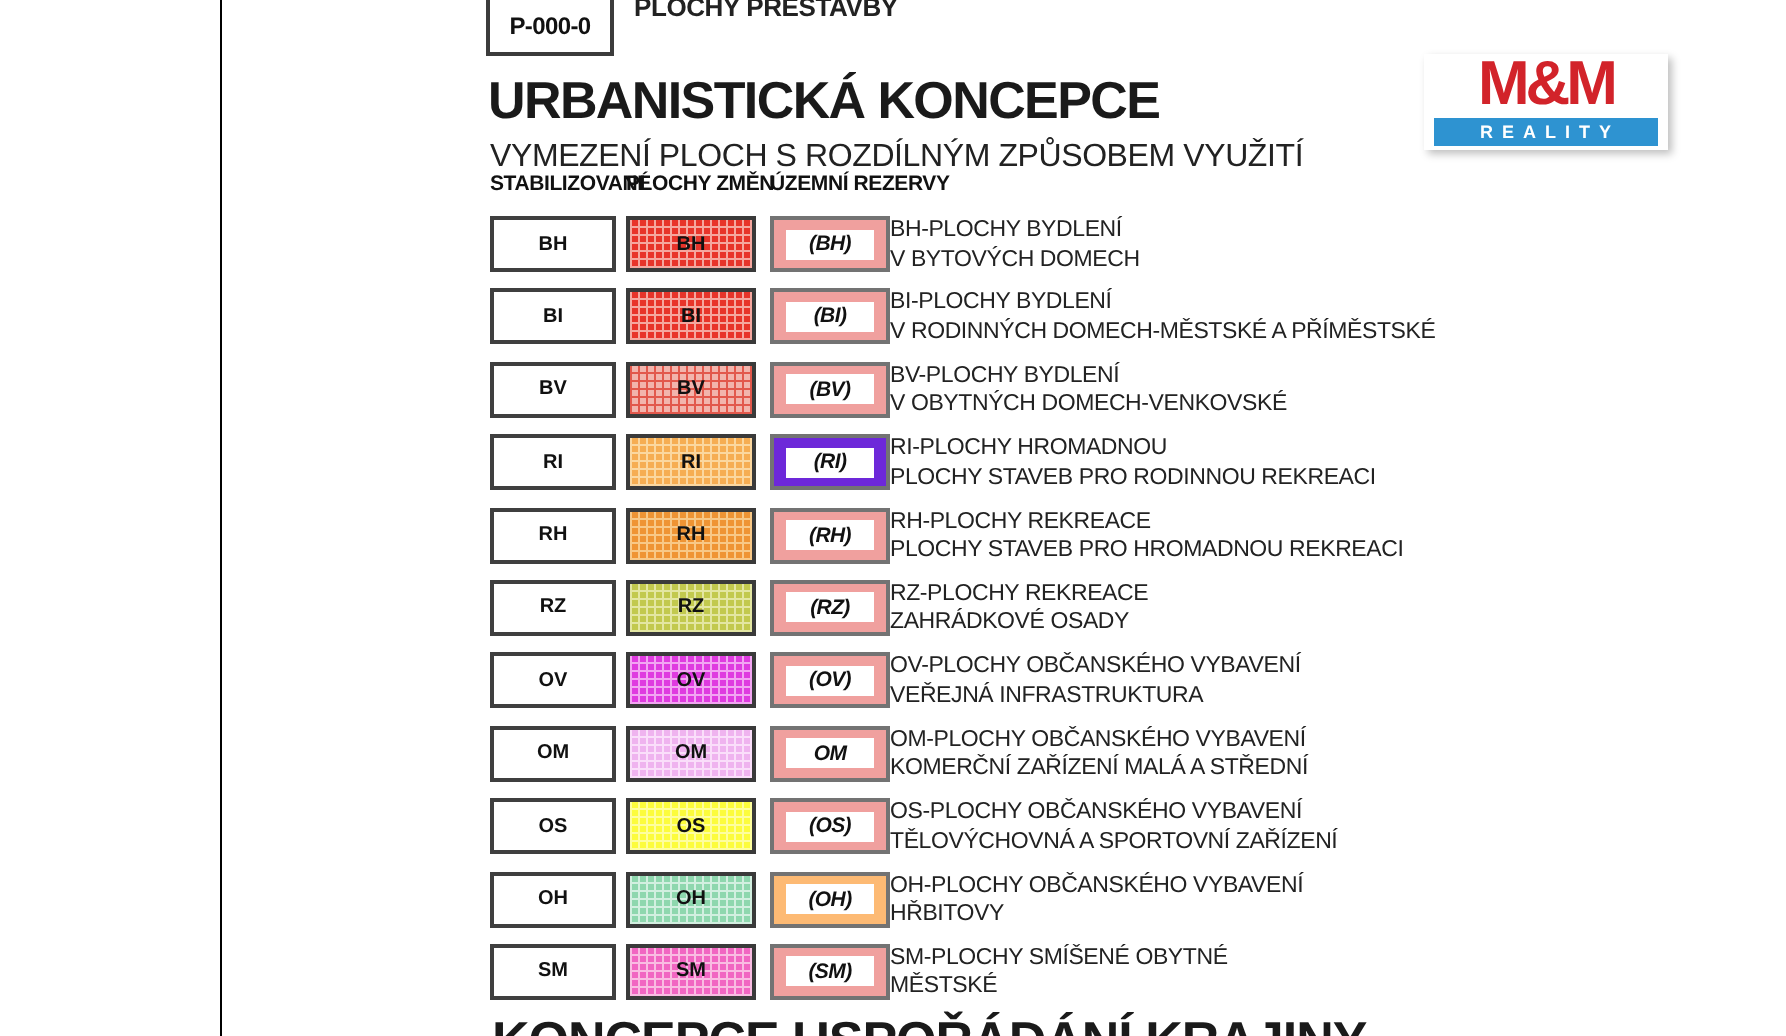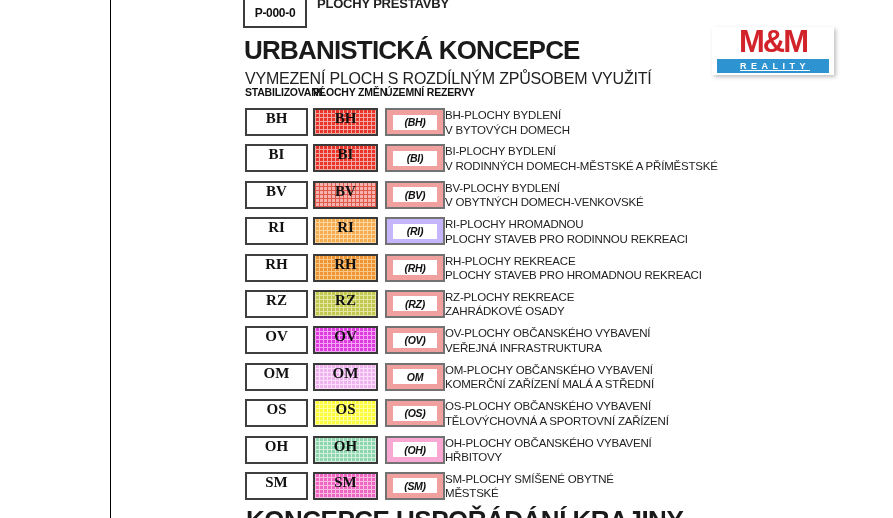--- a/index.html
+++ b/index.html
@@ -31,42 +31,42 @@
     display:flex;flex-direction:column;align-items:center;justify-content:flex-start;
   }
   .logo .mm{
     font-size:31px;font-weight:800;letter-spacing:-2px;line-height:32px;
     margin-top:-1px;
   }
   .logo .bar{
     width:112px;height:14px;margin-top:1px;
     display:flex;align-items:center;justify-content:center;
     font-size:9px;font-weight:700;letter-spacing:4.5px;color:#fff;
-    padding-left:4px;box-sizing:border-box;text-decoration:underline;
+    padding-left:4px;box-sizing:border-box;
   }
 
   .title{
     position:absolute;left:244px;top:35px;
     font-size:26px;font-weight:600;letter-spacing:-0.8px;color:#1a1a1a;
   }
   .subtitle{
     position:absolute;left:245px;top:70px;
     font-size:16px;font-weight:500;letter-spacing:-0.2px;color:#222;
   }
   .colheads{position:absolute;left:245px;top:86px;font-size:10.5px;font-weight:700;letter-spacing:-0.2px;color:#111;}
   .colheads span{position:absolute;top:0;white-space:nowrap;}
   .ch1{left:0;text-align:right;}
   .ch2{left:68px;}
   .ch3{left:140px;}
 
   
   .rows{position:absolute;left:245px;top:108px;}
   .row{display:flex;align-items:flex-start;height:28px;margin-bottom:8.4px;}
-  .sw{box-sizing:border-box;height:28px;display:flex;align-items:flex-start;justify-content:center;
-      font-size:15px;font-weight:700;color:#111;font-family:Liberation Serif, serif;}
+  .sw{box-sizing:border-box;height:28px;display:flex;align-items:center;justify-content:center;
+      font-size:10px;font-weight:700;color:#111;}
   .sw1{width:63px;border:2px solid #3f3f3f;background:#fff;}
   .sw2{
     width:65px;margin-left:5px;border:2px solid #3a3a3a;
     background-color:var(--base);
     background-image:
       repeating-linear-gradient(0deg, var(--line) 0 1px, transparent 1px 4px),
       repeating-linear-gradient(90deg, var(--line) 0 1px, transparent 1px 4px);
   }
   .sw3{
     box-sizing:border-box;width:60px;height:28px;margin-left:7px;
@@ -165,21 +165,21 @@
     </div>
   </div>
 
   <div class="row">
     <div class="sw sw1">
         <span>RI</span>
       </div>
     <div class="sw sw2" style="--base: #f6ad52; --line: #fbd79f;">
         <span>RI</span>
       </div>
-    <div class="sw3" style="background: #c4b5fd;">
+    <div class="sw3" style="background: #6d28d9;">
         <span class="inner">
           <i>(RI)</i>
         </span>
       </div>
     <div class="desc">
       <div class="d1">RI-PLOCHY HROMADNOU</div>
       <div class="d2">PLOCHY STAVEB PRO RODINNOU REKREACI</div>
     </div>
   </div>
 
@@ -273,21 +273,21 @@
     </div>
   </div>
 
   <div class="row">
     <div class="sw sw1">
         <span>OH</span>
       </div>
     <div class="sw sw2" style="--base: #8ed7ae; --line: #d2efe0;">
         <span>OH</span>
       </div>
-    <div class="sw3" style="background: #f9a8d4;">
+    <div class="sw3" style="background: #fdba74;">
         <span class="inner">
           <i>(OH)</i>
         </span>
       </div>
     <div class="desc">
       <div class="d1">OH-PLOCHY OBČANSKÉHO VYBAVENÍ</div>
       <div class="d2">HŘBITOVY</div>
     </div>
   </div>
 

